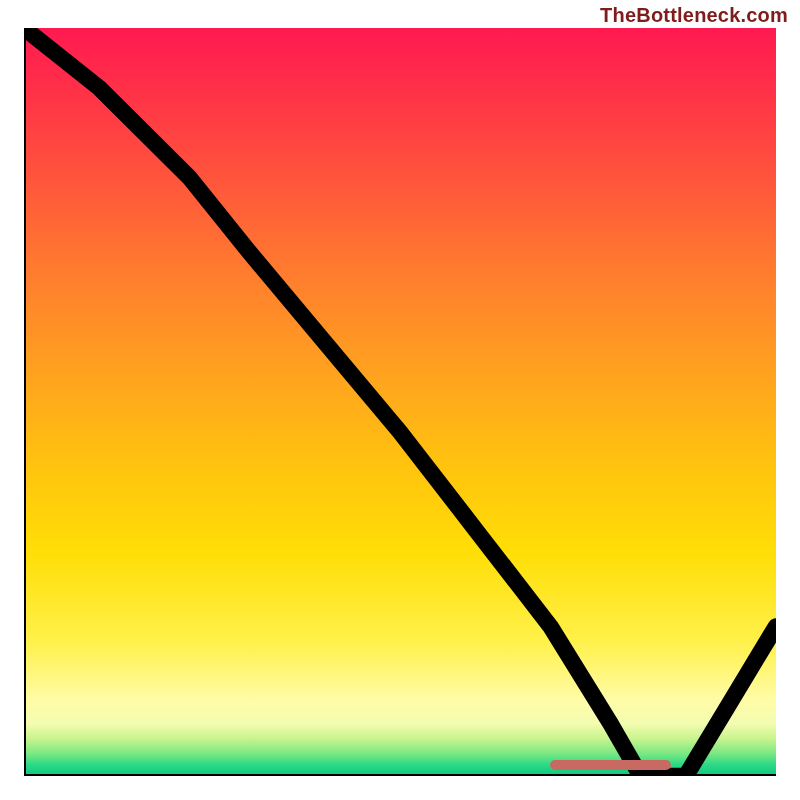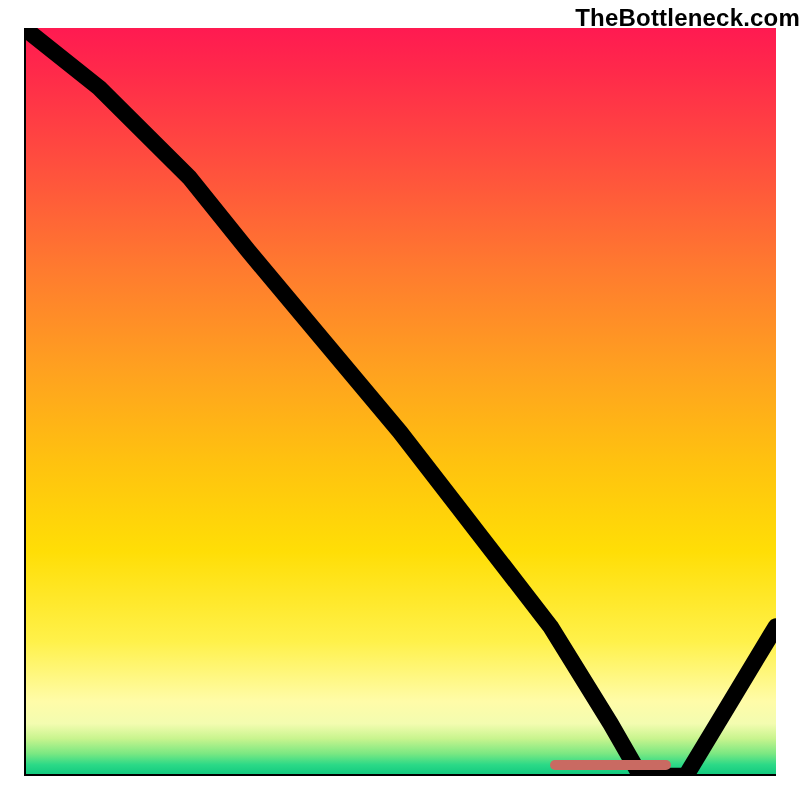--- a/index.html
+++ b/index.html
@@ -1,25 +1,25 @@
 <!DOCTYPE html>
 <html><head>
 <meta charset="utf-8">
 <style>
   * { margin: 0; padding: 0; box-sizing: border-box; }
   html, body { width: 800px; height: 800px; overflow: hidden; background: #fff; }
   .wrap { position: relative; width: 800px; height: 800px; }
   .watermark {
     position: absolute;
     top: 4px;
-    right: 0;
+    right: 12px;
     font-family: Arial, Helvetica, sans-serif;
-    font-size: 24px;
+    font-size: 20px;
     font-weight: bold;
-    color: #000000;
+    color: #7f1d1d;
     letter-spacing: 0.2px;
     z-index: 3;
   }
   .plot {
     position: absolute;
     
     left: 24px;
     top: 28px;
     width: 752px;
     height: 748px;

